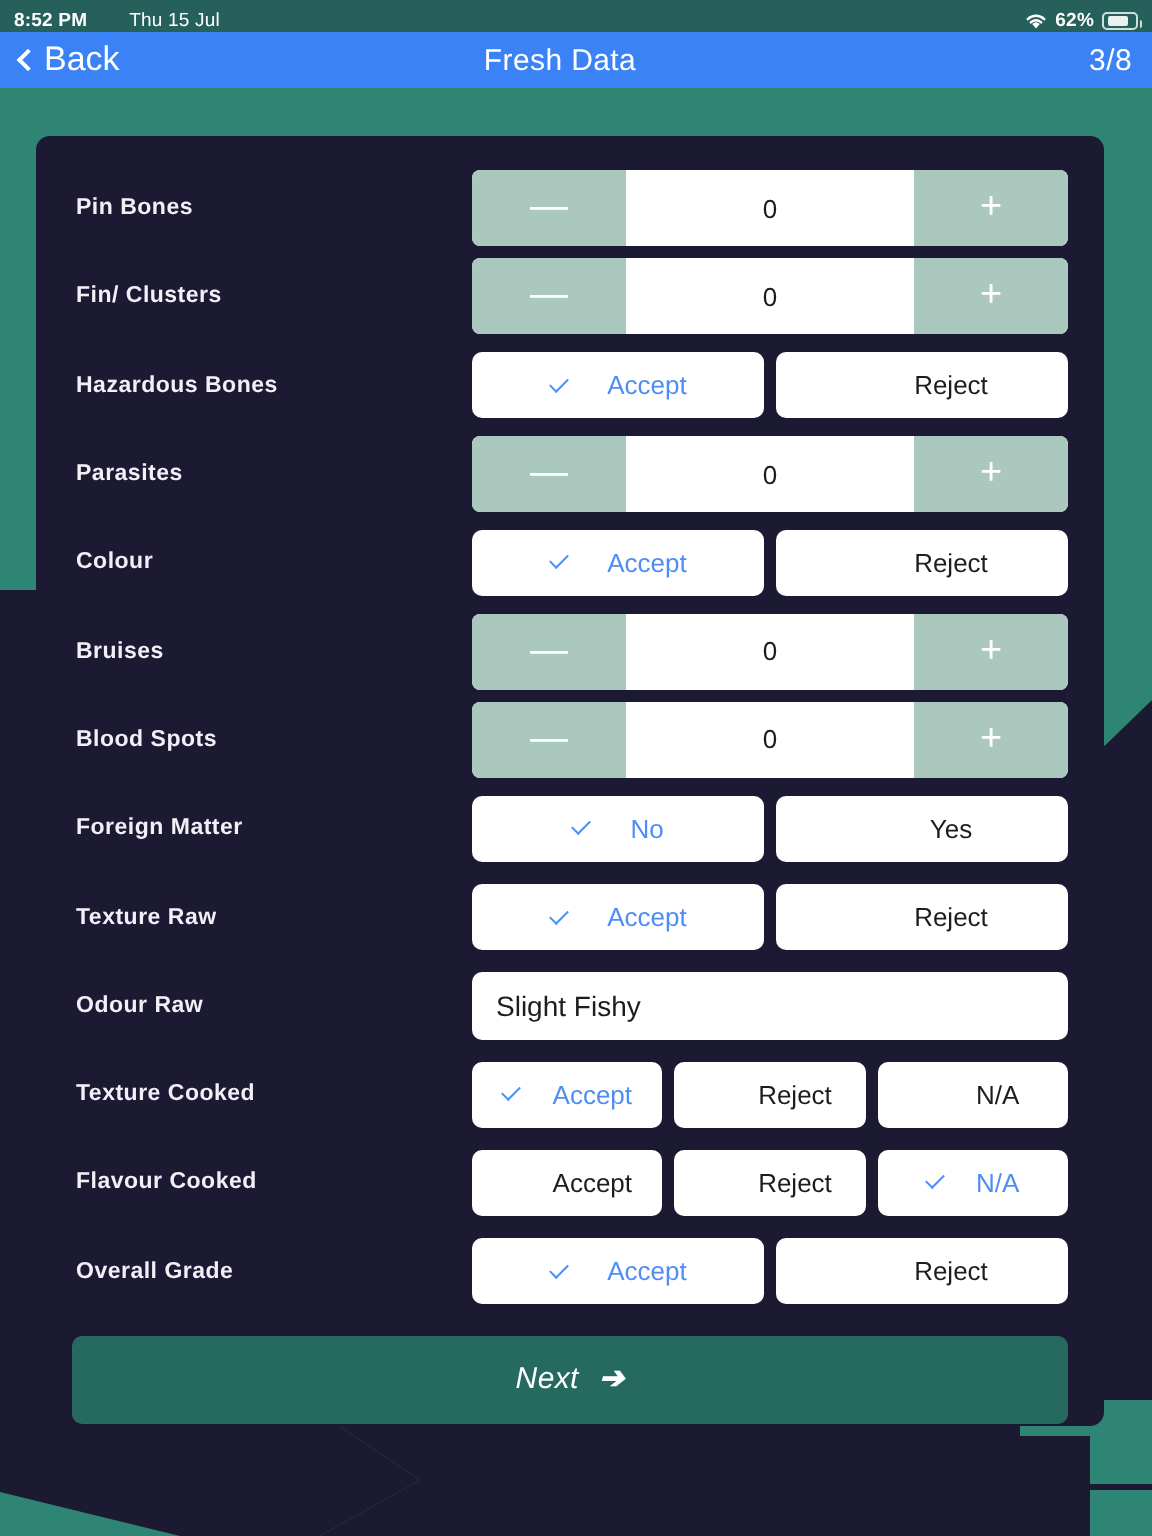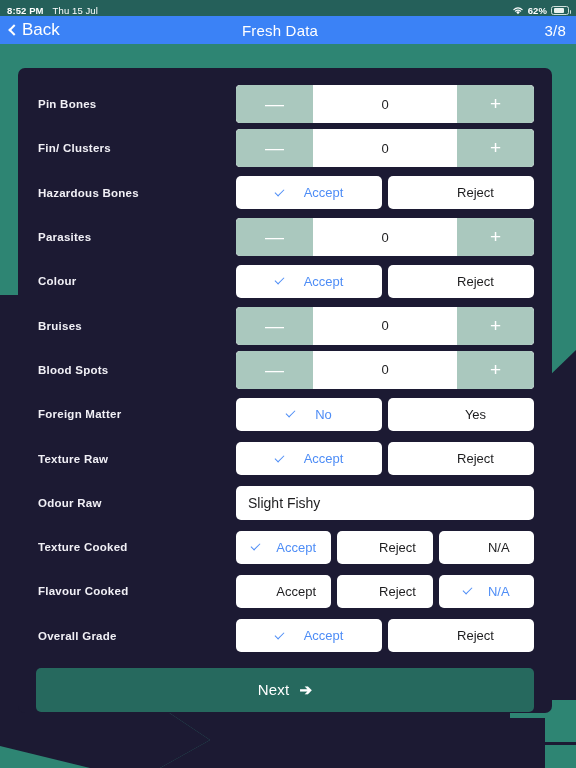--- a/index.html
+++ b/index.html
@@ -31,21 +31,21 @@
     background: #25605a;
     display: flex;
     align-items: flex-end;
     padding: 0 7px;
     color: #ffffff;
     font-size: 9.5px;
     letter-spacing: .1px;
     z-index: 5;
   }
   .sb-time { font-weight: 600; }
-  .sb-date { margin-left: 9px; font-weight: 500; }
+  .sb-date { margin-left: 21px; font-weight: 500; }
   .sb-right { margin-left: auto; display: flex; align-items: center; gap: 4px; }
   .wifi-icon { display: block; }
   .sb-batt-pct { font-weight: 600; font-size: 9.5px; }
   .batt {
     position: relative;
     width: 18px; height: 9px;
     border: 1px solid #cfe0dc;
     border-radius: 2.5px;
     display: flex; align-items: center;
   }
@@ -204,20 +204,21 @@
     background: #26695e;
     border: none;
     border-radius: 5px;
     color: #ffffff;
     font-size: 15px;
     font-family: "Liberation Sans", sans-serif;
     display: flex; align-items: center; justify-content: center;
     gap: 10px;
     cursor: pointer;
     letter-spacing: .2px;
+    font-style: italic;
   }
   .arrow-glyph { font-size: 15px; font-weight: 700; line-height: 1; }
 </style>
 </head>
 <body>
 
 <div id="app">
 
   <div class="bg-layer">
     <svg class="bg-svg" viewBox="0 0 576 768">

